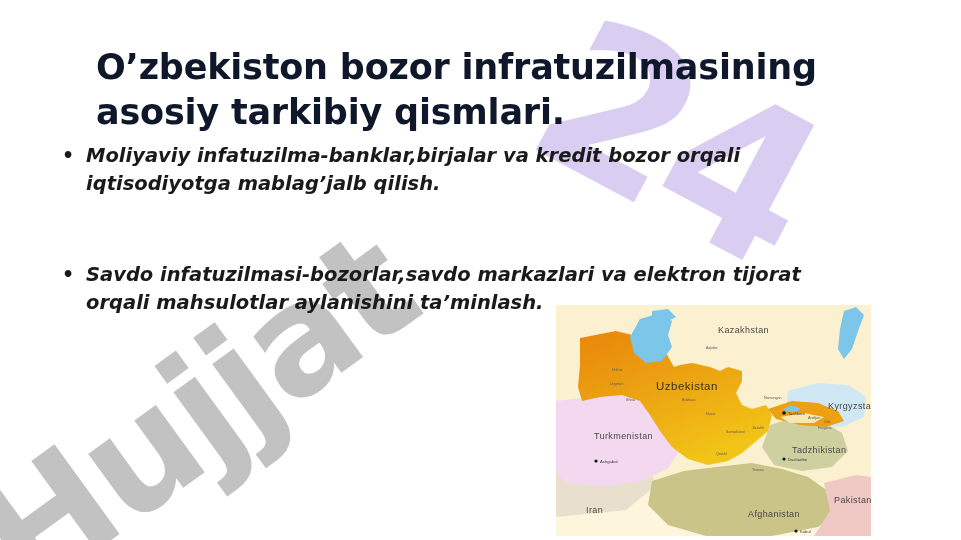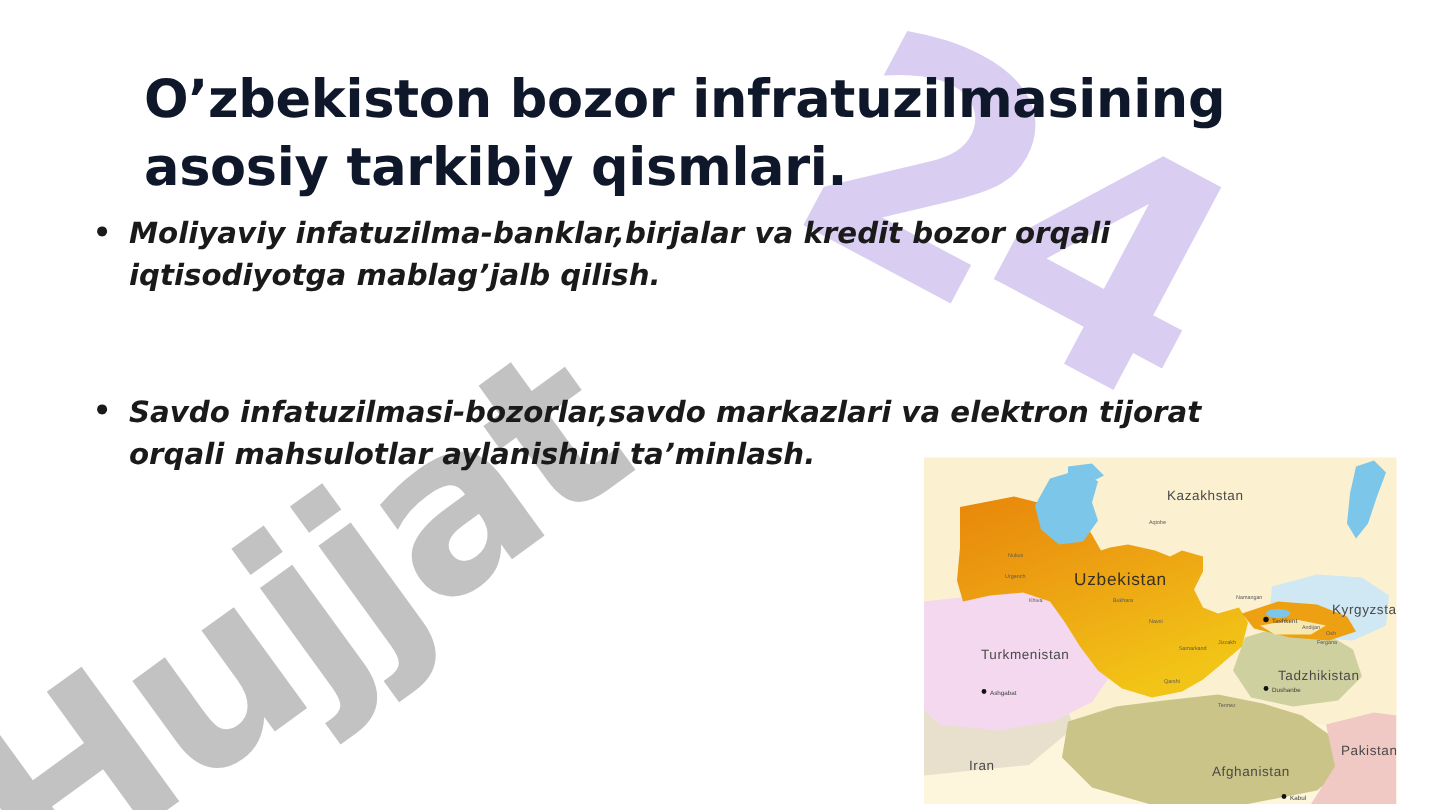--- a/index.html
+++ b/index.html
@@ -91,21 +91,21 @@
     font-size: 19px;
     line-height: 1.42;
     font-style: normal;
     font-weight: 700;
   }
   .bullet-text { flex: 1 1 auto; }
 
   
   .map-frame {
     position: absolute;
-    left: 616px;
+    left: 556px;
     top: 305px;
     width: 315px;
     height: 231px;
     background: #fdf6dd;
     overflow: hidden;
   }
   .map-frame svg { display: block; width: 100%; height: 100%; }
   .map-label {
     font-family: "Liberation Sans", sans-serif;
     fill: #4a4a4a;

